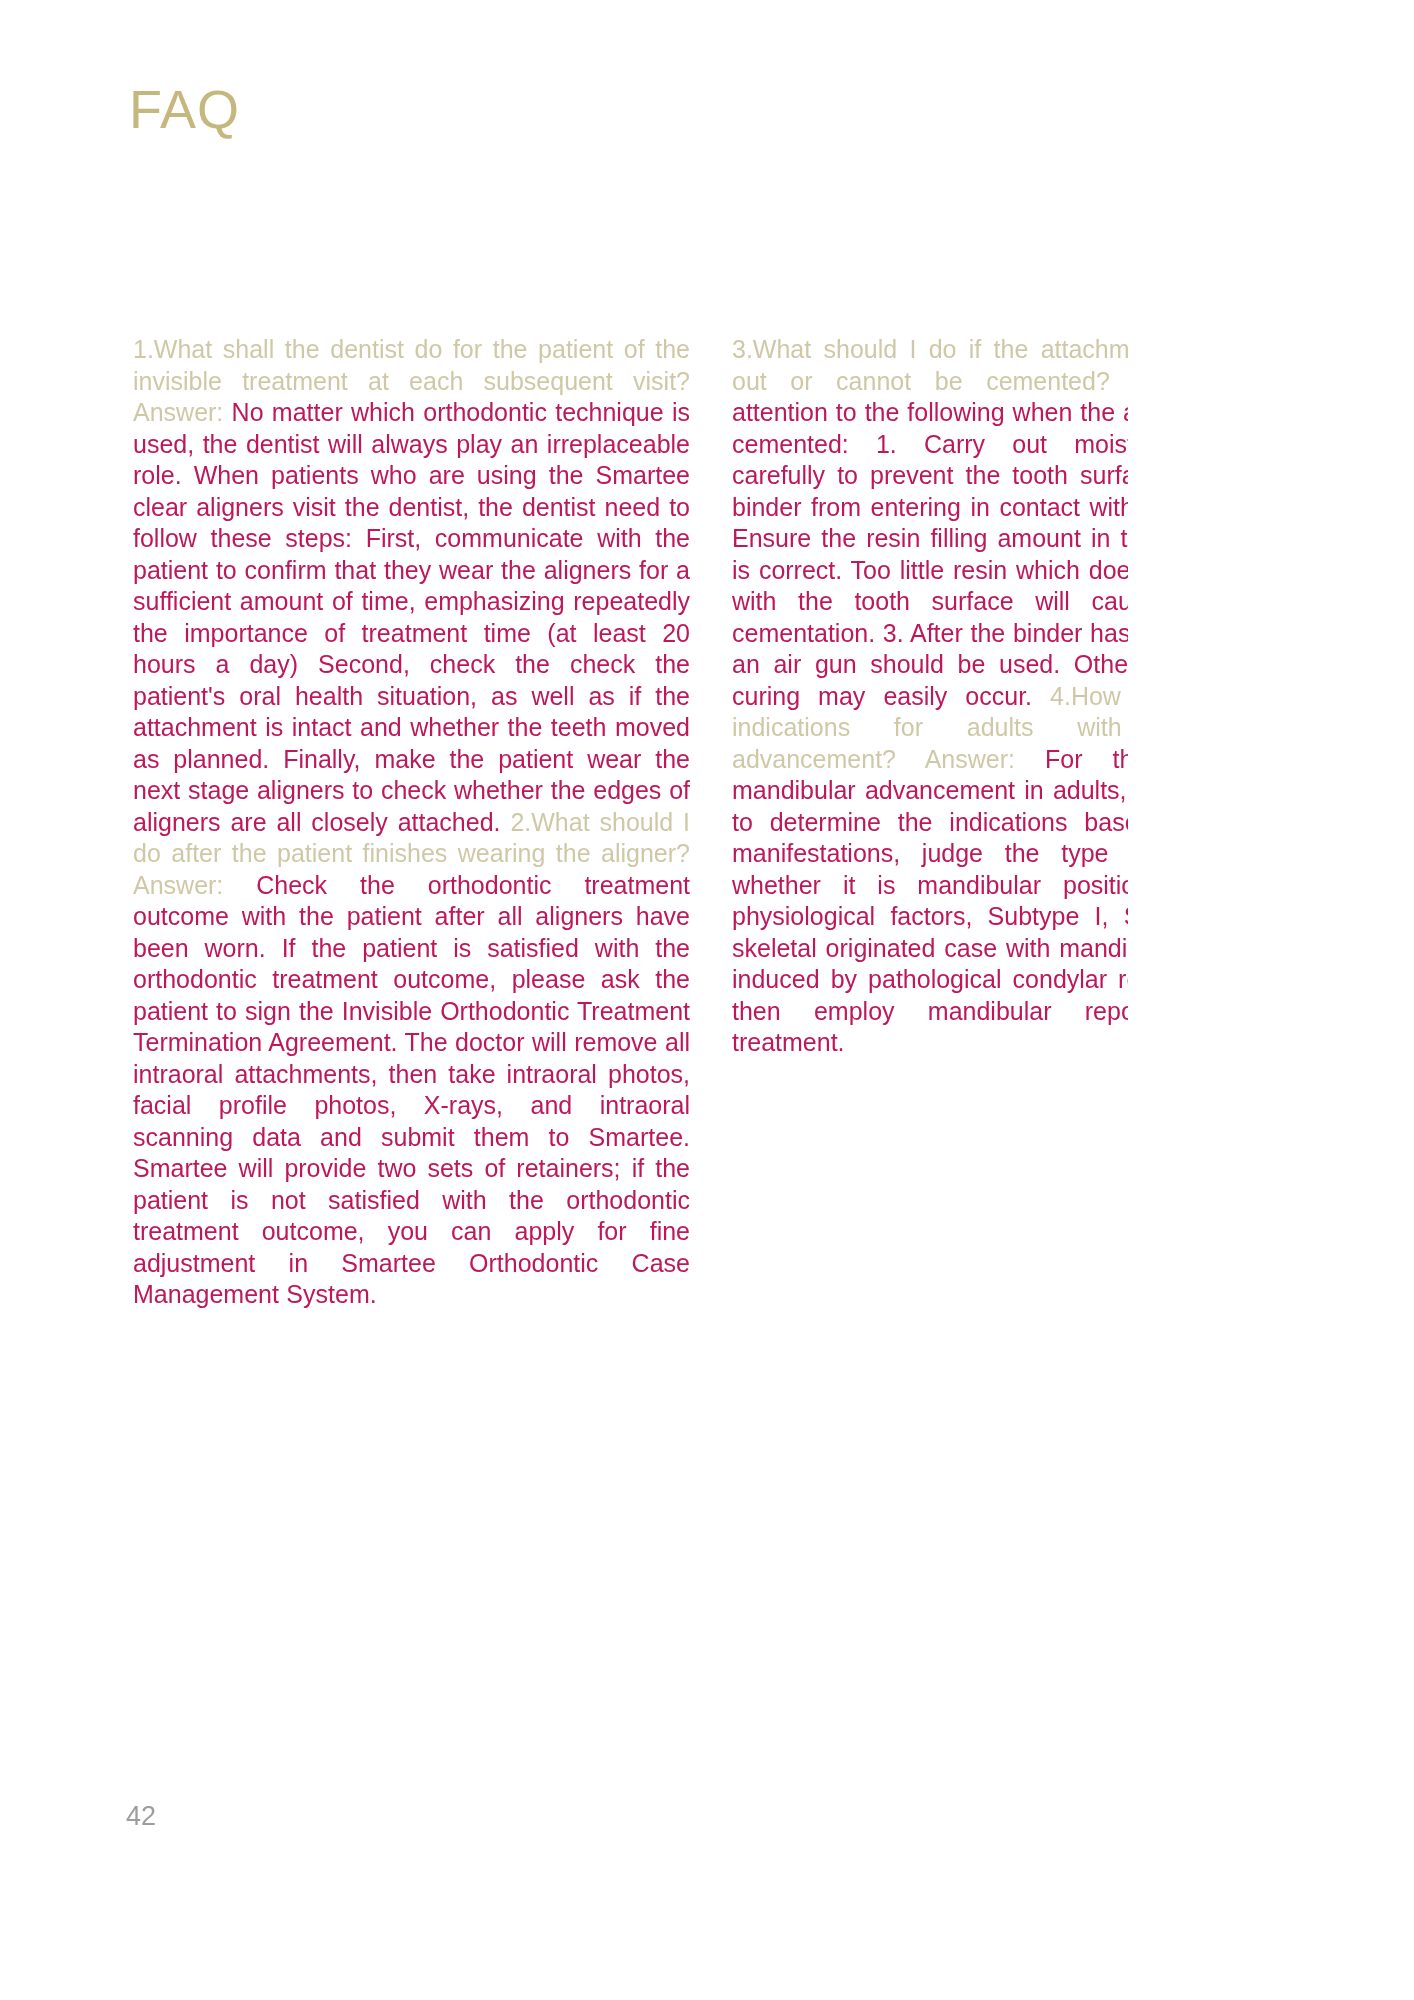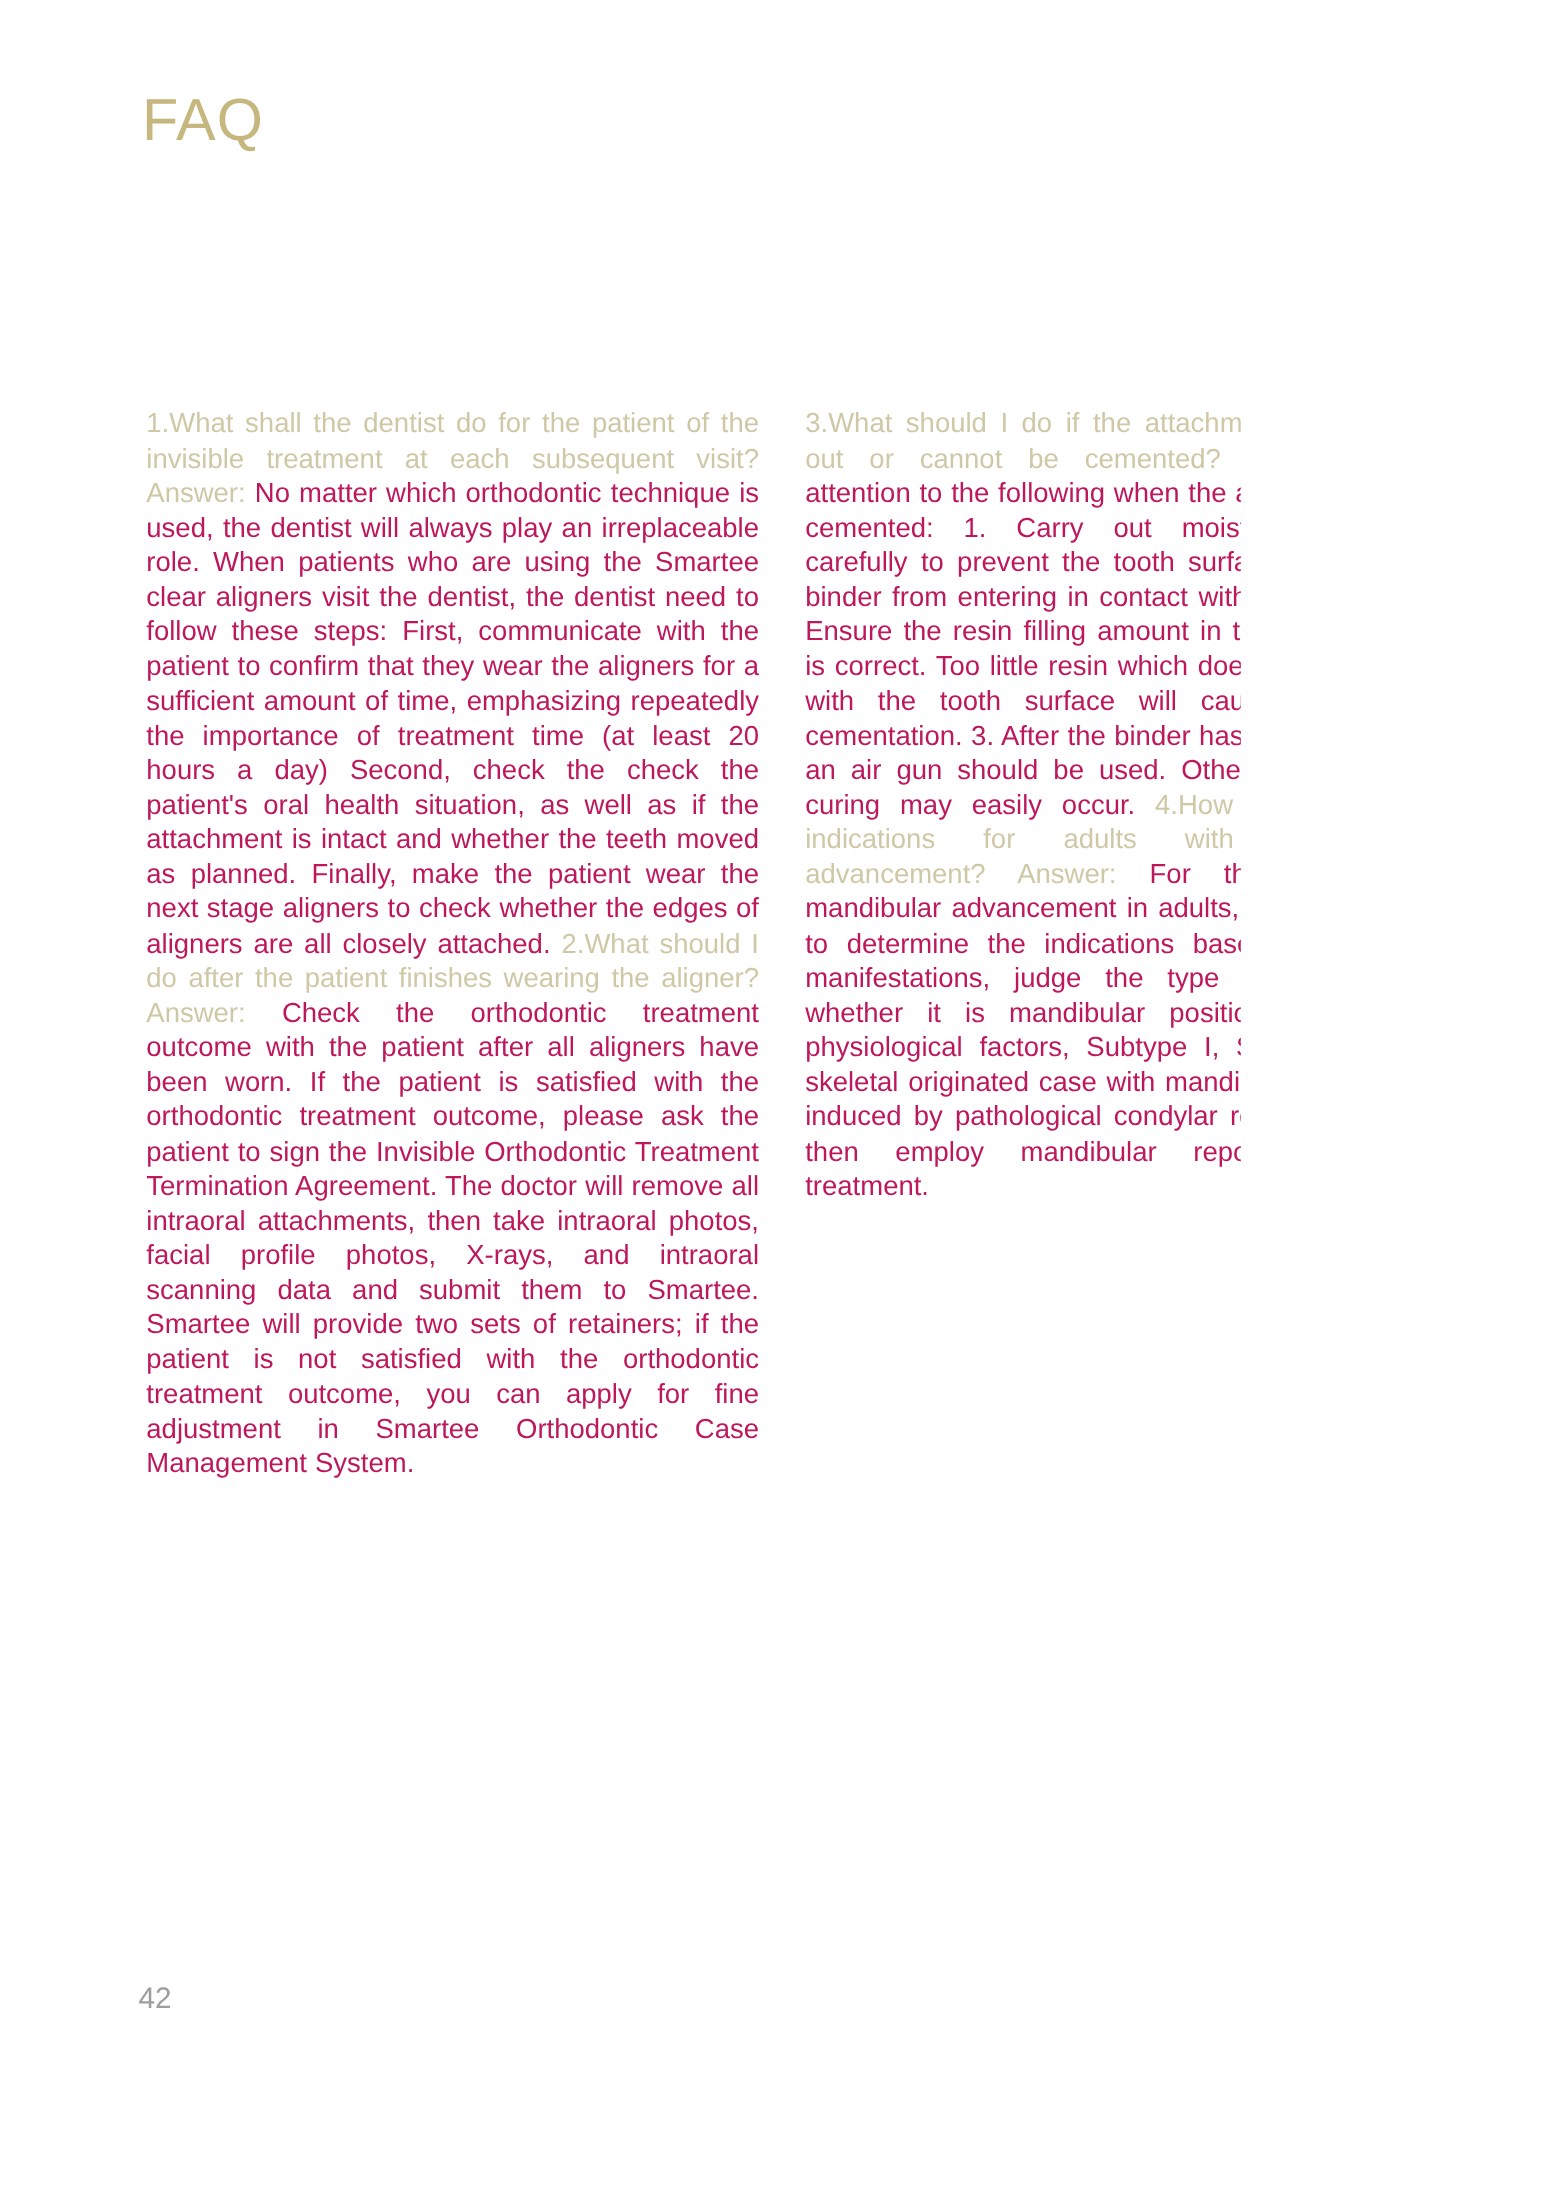--- a/index.html
+++ b/index.html
@@ -22,21 +22,21 @@
     margin: 0;
     font-size: 54px;
     font-weight: 400;
     letter-spacing: 1px;
     line-height: 1.1;
     color: #c6b77e;
   }
   .columns {
     position: absolute;
     left: 133px;
-    top: 370px;
+    top: 334px;
     width: 1156px;
     display: flex;
     gap: 42px;
   }
   .column {
     width: 557px;
     flex: 0 0 557px;
   }
   .faq-text {
     margin: 0;

